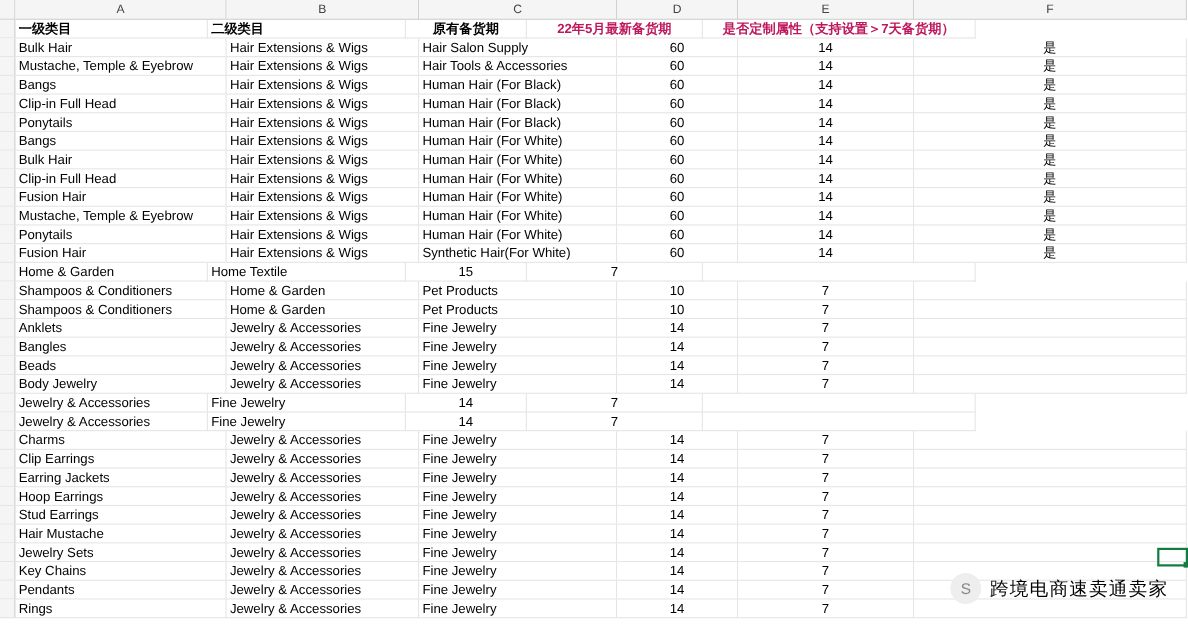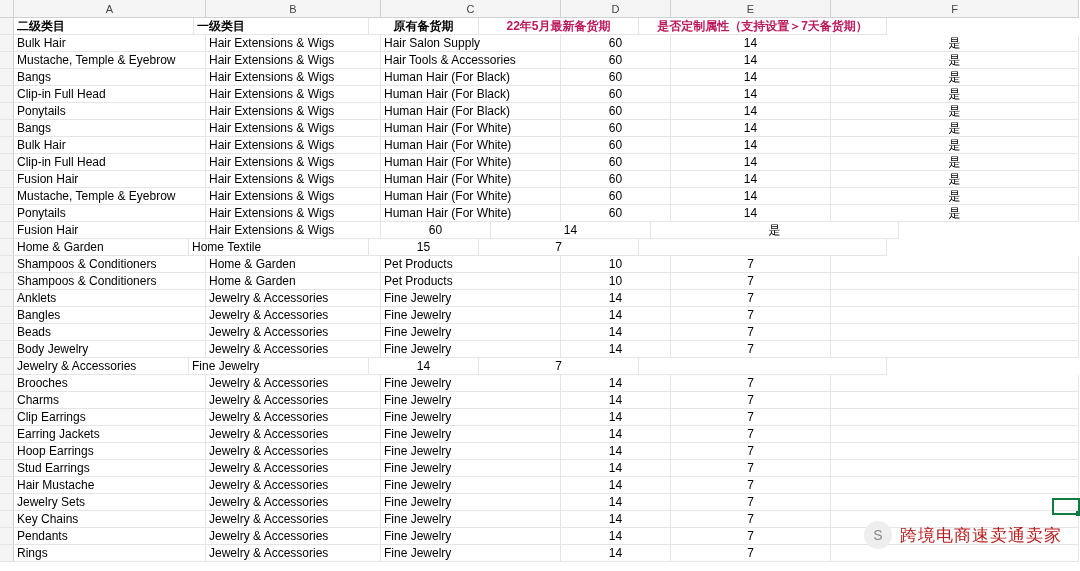--- a/index.html
+++ b/index.html
@@ -108,43 +108,43 @@
       border-radius: 50%;
       background: #eee;
       display: flex;
       align-items: center;
       justify-content: center;
       font-size: 14px;
       color: #888;
     }
     .wm-text {
       font-size: 17px;
-      color: #b91c1c;
+      color: #000000;
       letter-spacing: 1px;
     }
   </style>
 </head>
 <body>
 
 <div class="sheet">
 
   <div class="col-headers">
     <div class="rownum-spacer"></div>
     <div class="col-header cA">A</div>
     <div class="col-header cB">B</div>
     <div class="col-header cC">C</div>
     <div class="col-header cD">D</div>
     <div class="col-header cE">E</div>
     <div class="col-header cF">F</div>
   </div>
 
   <div class="row header-row">
     <div class="rownum"></div>
+    <div class="cell cB">一级类目</div>
     <div class="cell cC">二级类目</div>
-    <div class="cell cB">一级类目</div>
     <div class="cell cD">原有备货期</div>
     <div class="cell cE">22年5月最新备货期</div>
     <div class="cell cF">是否定制属性（支持设置＞7天备货期）</div>
   </div>
 
   <div id="rows-container">
       <div class="row">
         <div class="rownum"></div>
         <div class="cell cA">Bulk Hair</div>
         <div class="cell cB">Hair Extensions &amp; Wigs</div>
@@ -240,20 +240,21 @@
         <div class="cell cB">Hair Extensions &amp; Wigs</div>
         <div class="cell cC">Human Hair (For White)</div>
         <div class="cell cD">60</div>
         <div class="cell cE">14</div>
         <div class="cell cF">是</div>
       </div>
       <div class="row">
         <div class="rownum"></div>
         <div class="cell cA">Fusion Hair</div>
         <div class="cell cB">Hair Extensions &amp; Wigs</div>
+        <div class="cell cC">Synthetic Hair(For White)</div>
         <div class="cell cD">60</div>
         <div class="cell cE">14</div>
         <div class="cell cF">是</div>
       </div>
       <div class="row">
         <div class="rownum"></div>
         <div class="cell cB">Home &amp; Garden</div>
         <div class="cell cC">Home Textile</div>
         <div class="cell cD">15</div>
         <div class="cell cE">7</div>
@@ -316,21 +317,20 @@
       <div class="row">
         <div class="rownum"></div>
         <div class="cell cB">Jewelry &amp; Accessories</div>
         <div class="cell cC">Fine Jewelry</div>
         <div class="cell cD">14</div>
         <div class="cell cE">7</div>
         <div class="cell cF"></div>
       </div>
       <div class="row">
         <div class="rownum"></div>
-        <div class="cell cA">Brooches</div>
         <div class="cell cB">Jewelry &amp; Accessories</div>
         <div class="cell cC">Fine Jewelry</div>
         <div class="cell cD">14</div>
         <div class="cell cE">7</div>
         <div class="cell cF"></div>
       </div>
       <div class="row">
         <div class="rownum"></div>
         <div class="cell cA">Charms</div>
         <div class="cell cB">Jewelry &amp; Accessories</div>

